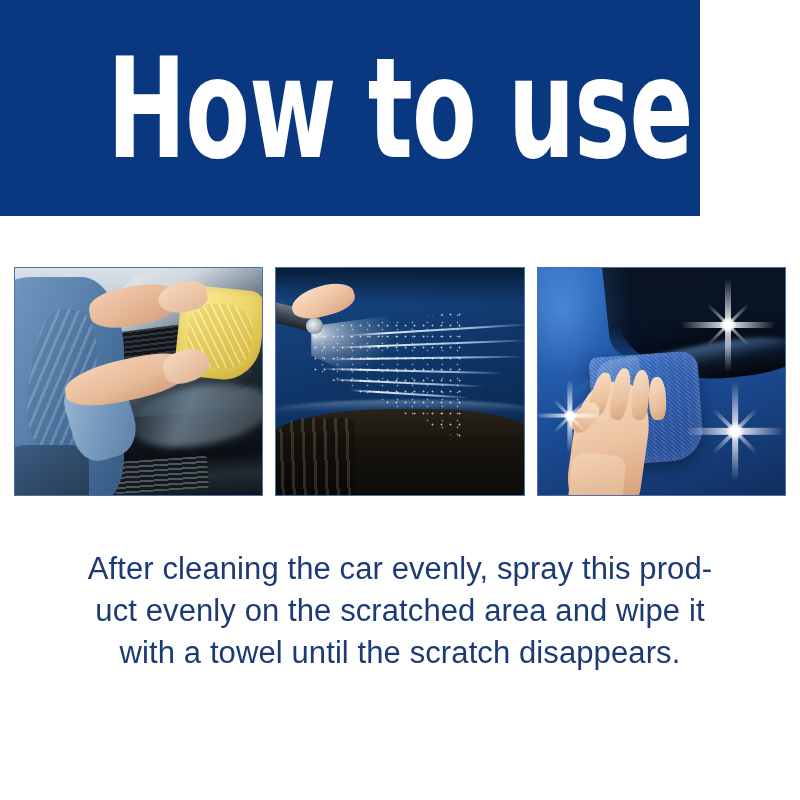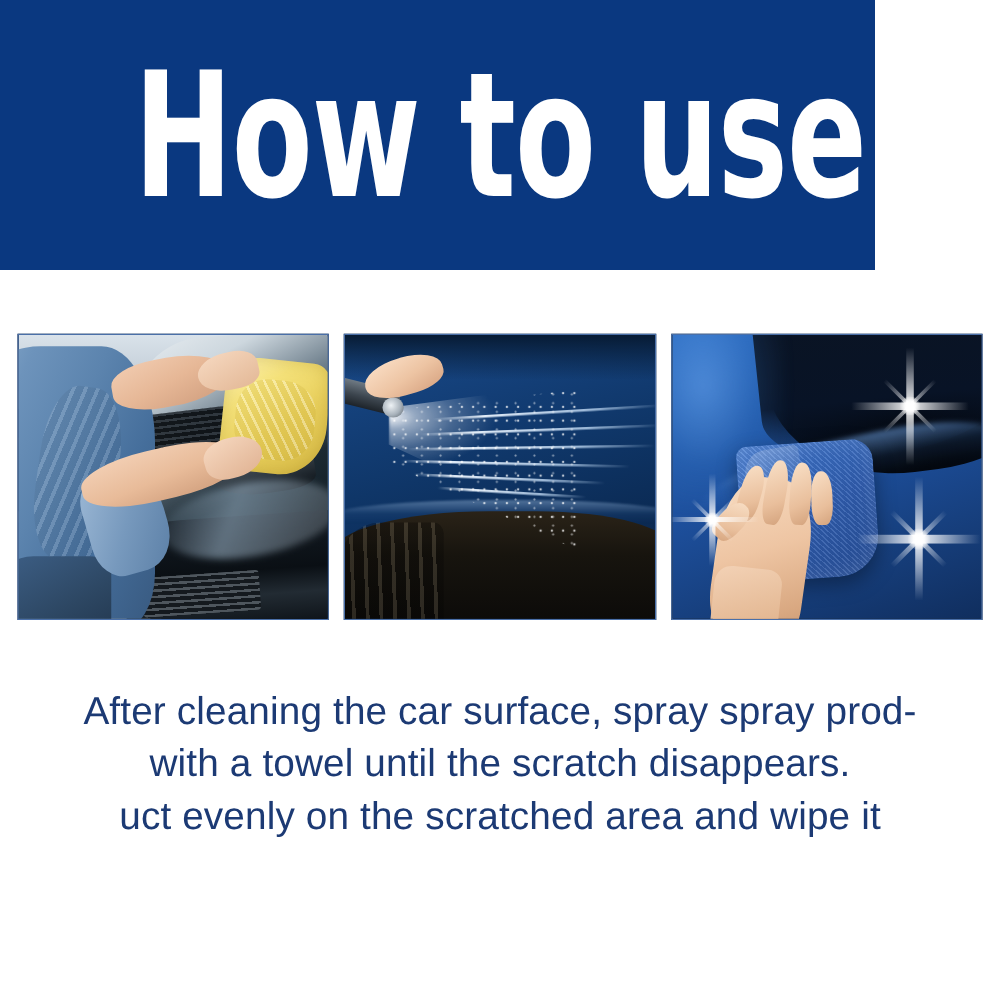--- a/index.html
+++ b/index.html
@@ -446,16 +446,16 @@
         <span class="ray-d1"></span>
           <span class="ray-d2"></span>
         <span class="core"></span>
       </div>
     </div>
   </div>
 
 </div>
 
 <div class="caption">
-  <span class="caption-line">After cleaning the car surface, spray spray prod-</span>
+  <span class="caption-line">After cleaning the car evenly, spray this prod-</span>
+  <span class="caption-line">uct evenly on the scratched area and wipe it</span>
   <span class="caption-line">with a towel until the scratch disappears.</span>
-  <span class="caption-line">uct evenly on the scratched area and wipe it</span>
 </div>
 
 </body></html>

